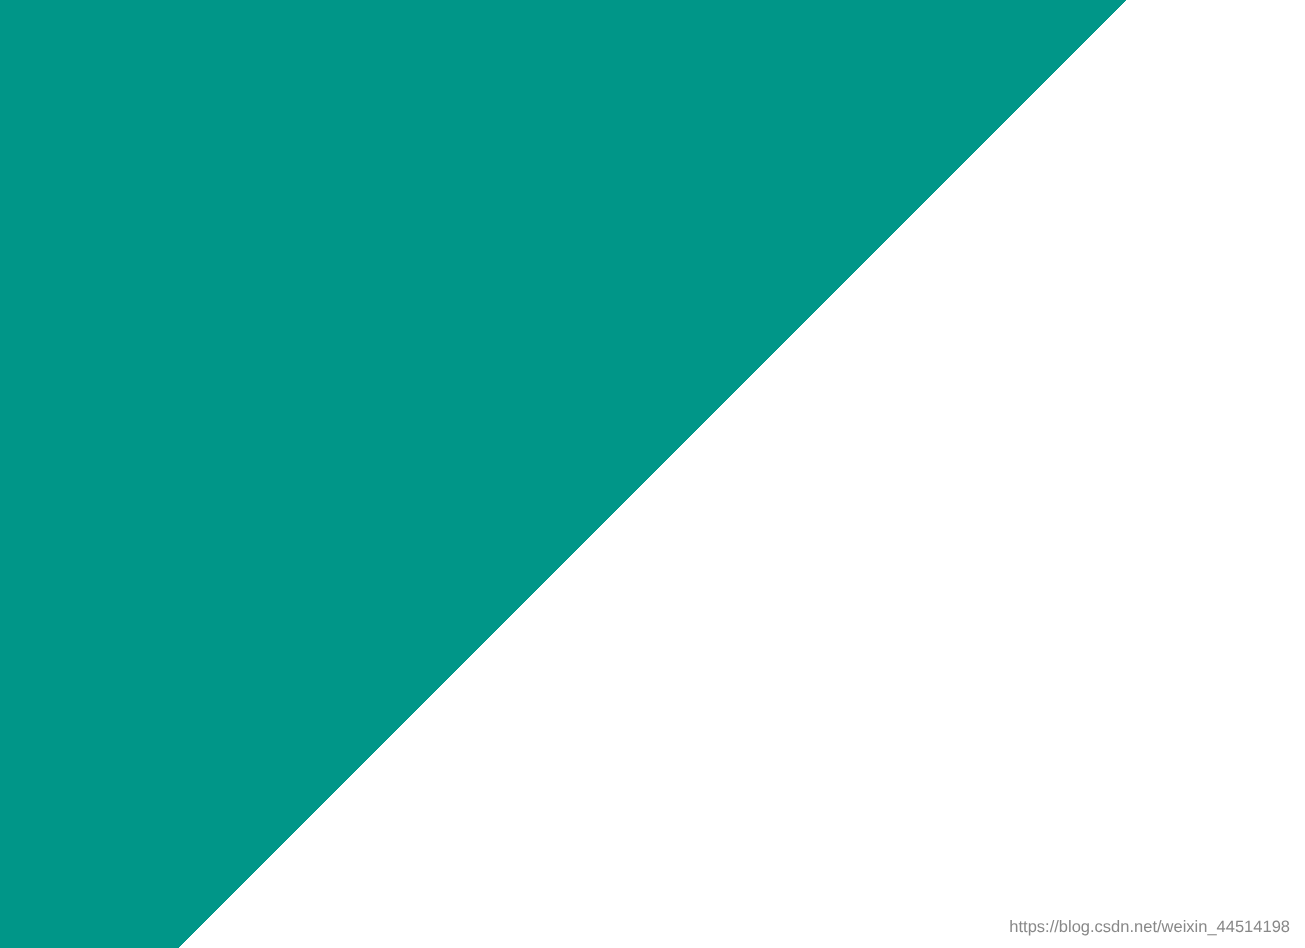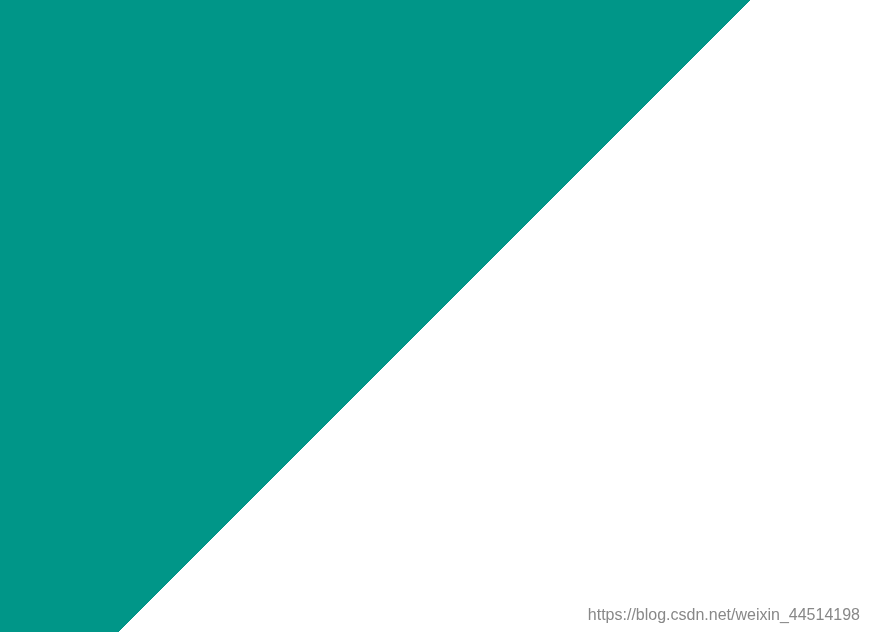--- a/index.html
+++ b/index.html
@@ -360,21 +360,21 @@
     
     .grid-area::-webkit-scrollbar { width: 8px; }
     .grid-area::-webkit-scrollbar-track { background: #3c3f41; }
     .grid-area::-webkit-scrollbar-thumb { background: #666; border-radius: 4px; }
 
     
     .watermark {
       position: fixed;
       bottom: 8px;
       right: 10px;
-      font-size: 16px;
+      font-size: 11px;
       color: #888;
       pointer-events: none;
     }
   </style>
 </head>
 <body>
 
 <div class="title-bar">
   <svg class="title-bar-icon" viewBox="0 0 24 24">
     <path fill="#a4c639" d="M6 18c0 .55.45 1 1 1h1v3.5c0 .83.67 1.5 1.5 1.5s1.5-.67 1.5-1.5V19h2v3.5c0 .83.67 1.5 1.5 1.5s1.5-.67 1.5-1.5V19h1c.55 0 1-.45 1-1V8H6v10zm-2.5-1C2.67 17 2 17.67 2 18.5v4c0 .83.67 1.5 1.5 1.5S5 23.33 5 22.5v-4C5 17.67 4.33 17 3.5 17zm17 0c-.83 0-1.5.67-1.5 1.5v4c0 .83.67 1.5 1.5 1.5s1.5-.67 1.5-1.5v-4c0-.83-.67-1.5-1.5-1.5zm-4.97-11.16l1.42-1.42c.19-.19.19-.51 0-.71-.19-.19-.51-.19-.71 0l-1.6 1.6C13.92 4.11 12.98 4 12 4s-1.93.11-2.66.31l-1.6-1.6c-.2-.2-.51-.2-.71 0-.19.19-.19.51 0 .71l1.42 1.42C7.14 5.76 6 7.39 6 9h12c0-1.61-1.14-3.24-2.47-4.16zM10 7H9V6h1v1zm5 0h-1V6h1v1z"></path>

